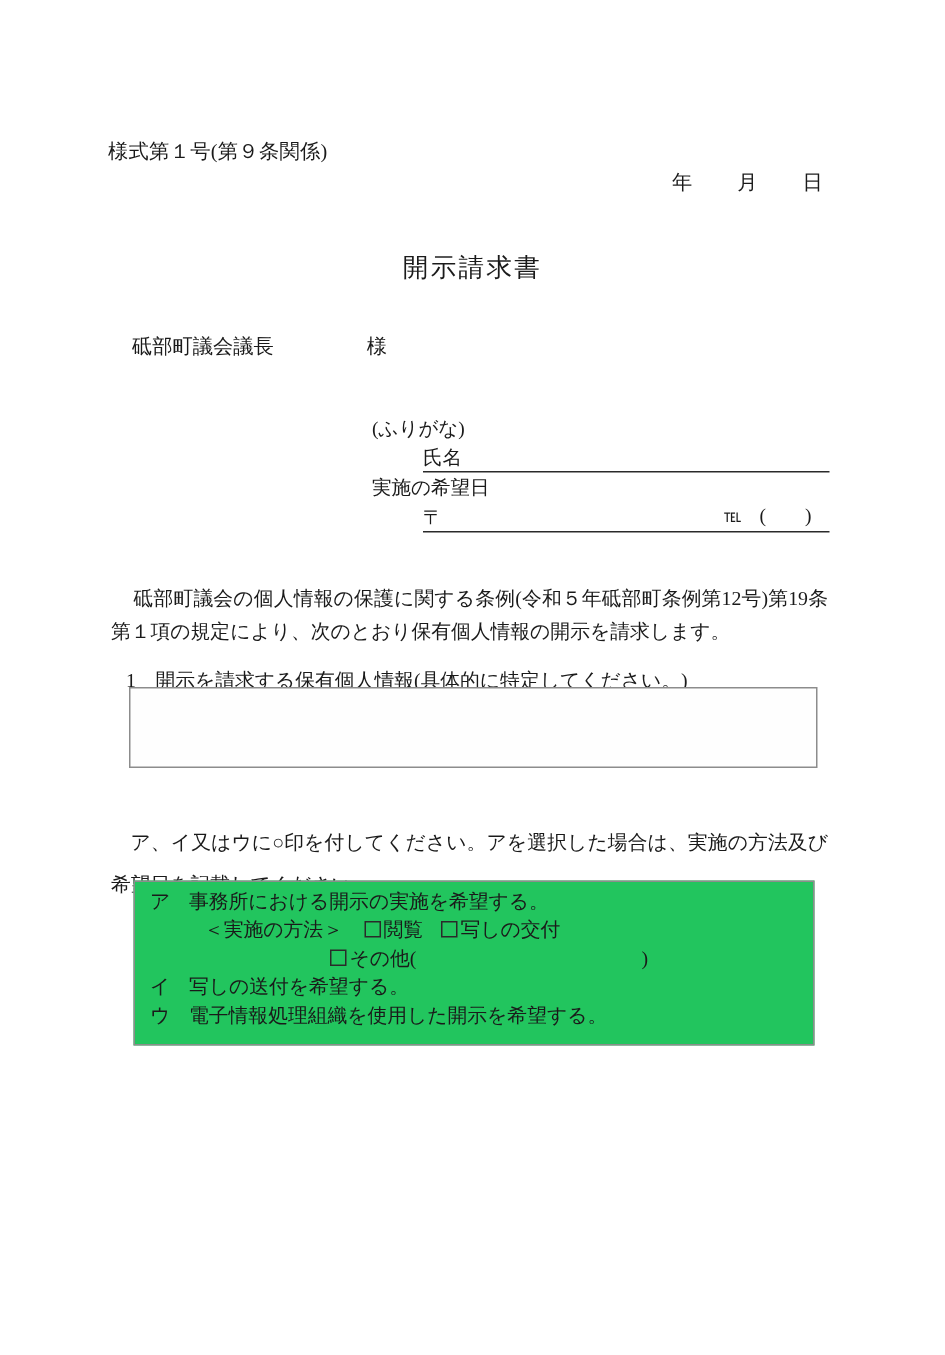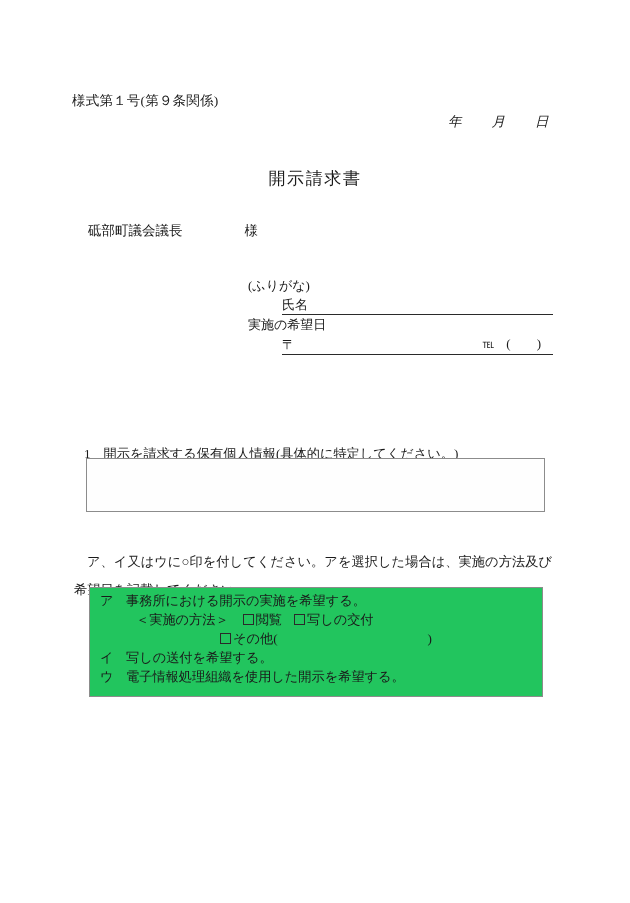--- a/index.html
+++ b/index.html
@@ -24,21 +24,20 @@
   .form-no {
     left: 72px; top: 92px;
     font-size: 13.5px;
     letter-spacing: 0.2px;
     white-space: nowrap;
   }
   .date-line {
     left: 448px; top: 113px;
     font-size: 13.5px;
     white-space: nowrap;
-    font-style: italic;
   }
   .date-line .gap { display: inline-block; width: 30px; }
 
   
   .doc-title {
     left: 0; top: 167px;
     width: 630px;
     text-align: center;
     font-size: 17px;
     letter-spacing: 1.6px;
@@ -183,20 +182,21 @@
         <span class="tel-glyph">℡</span>
         <span class="post-gap"></span>
         <span>(</span>
         <span class="paren-gap"></span>
         <span>)</span>
         <span class="post-gap"></span>
       </span>
     </div>
   </div>
 
+  <div class="abs para">砥部町議会の個人情報の保護に関する条例(令和５年砥部町条例第12号)第19条第１項の規定により、次のとおり保有個人情報の開示を請求します。</div>
 
   <div class="abs sec-head sec1-head">
     <span>1</span><span class="sec-num-gap"></span><span>開示を請求する保有個人情報(具体的に特定してください。)</span>
   </div>
   <div class="abs entry-box"></div>
 
   <div class="abs sec2-note">ア、イ又はウに○印を付してください。アを選択した場合は、実施の方法及び希望日を記載してください。</div>
 
   <div class="abs option-box">
 

